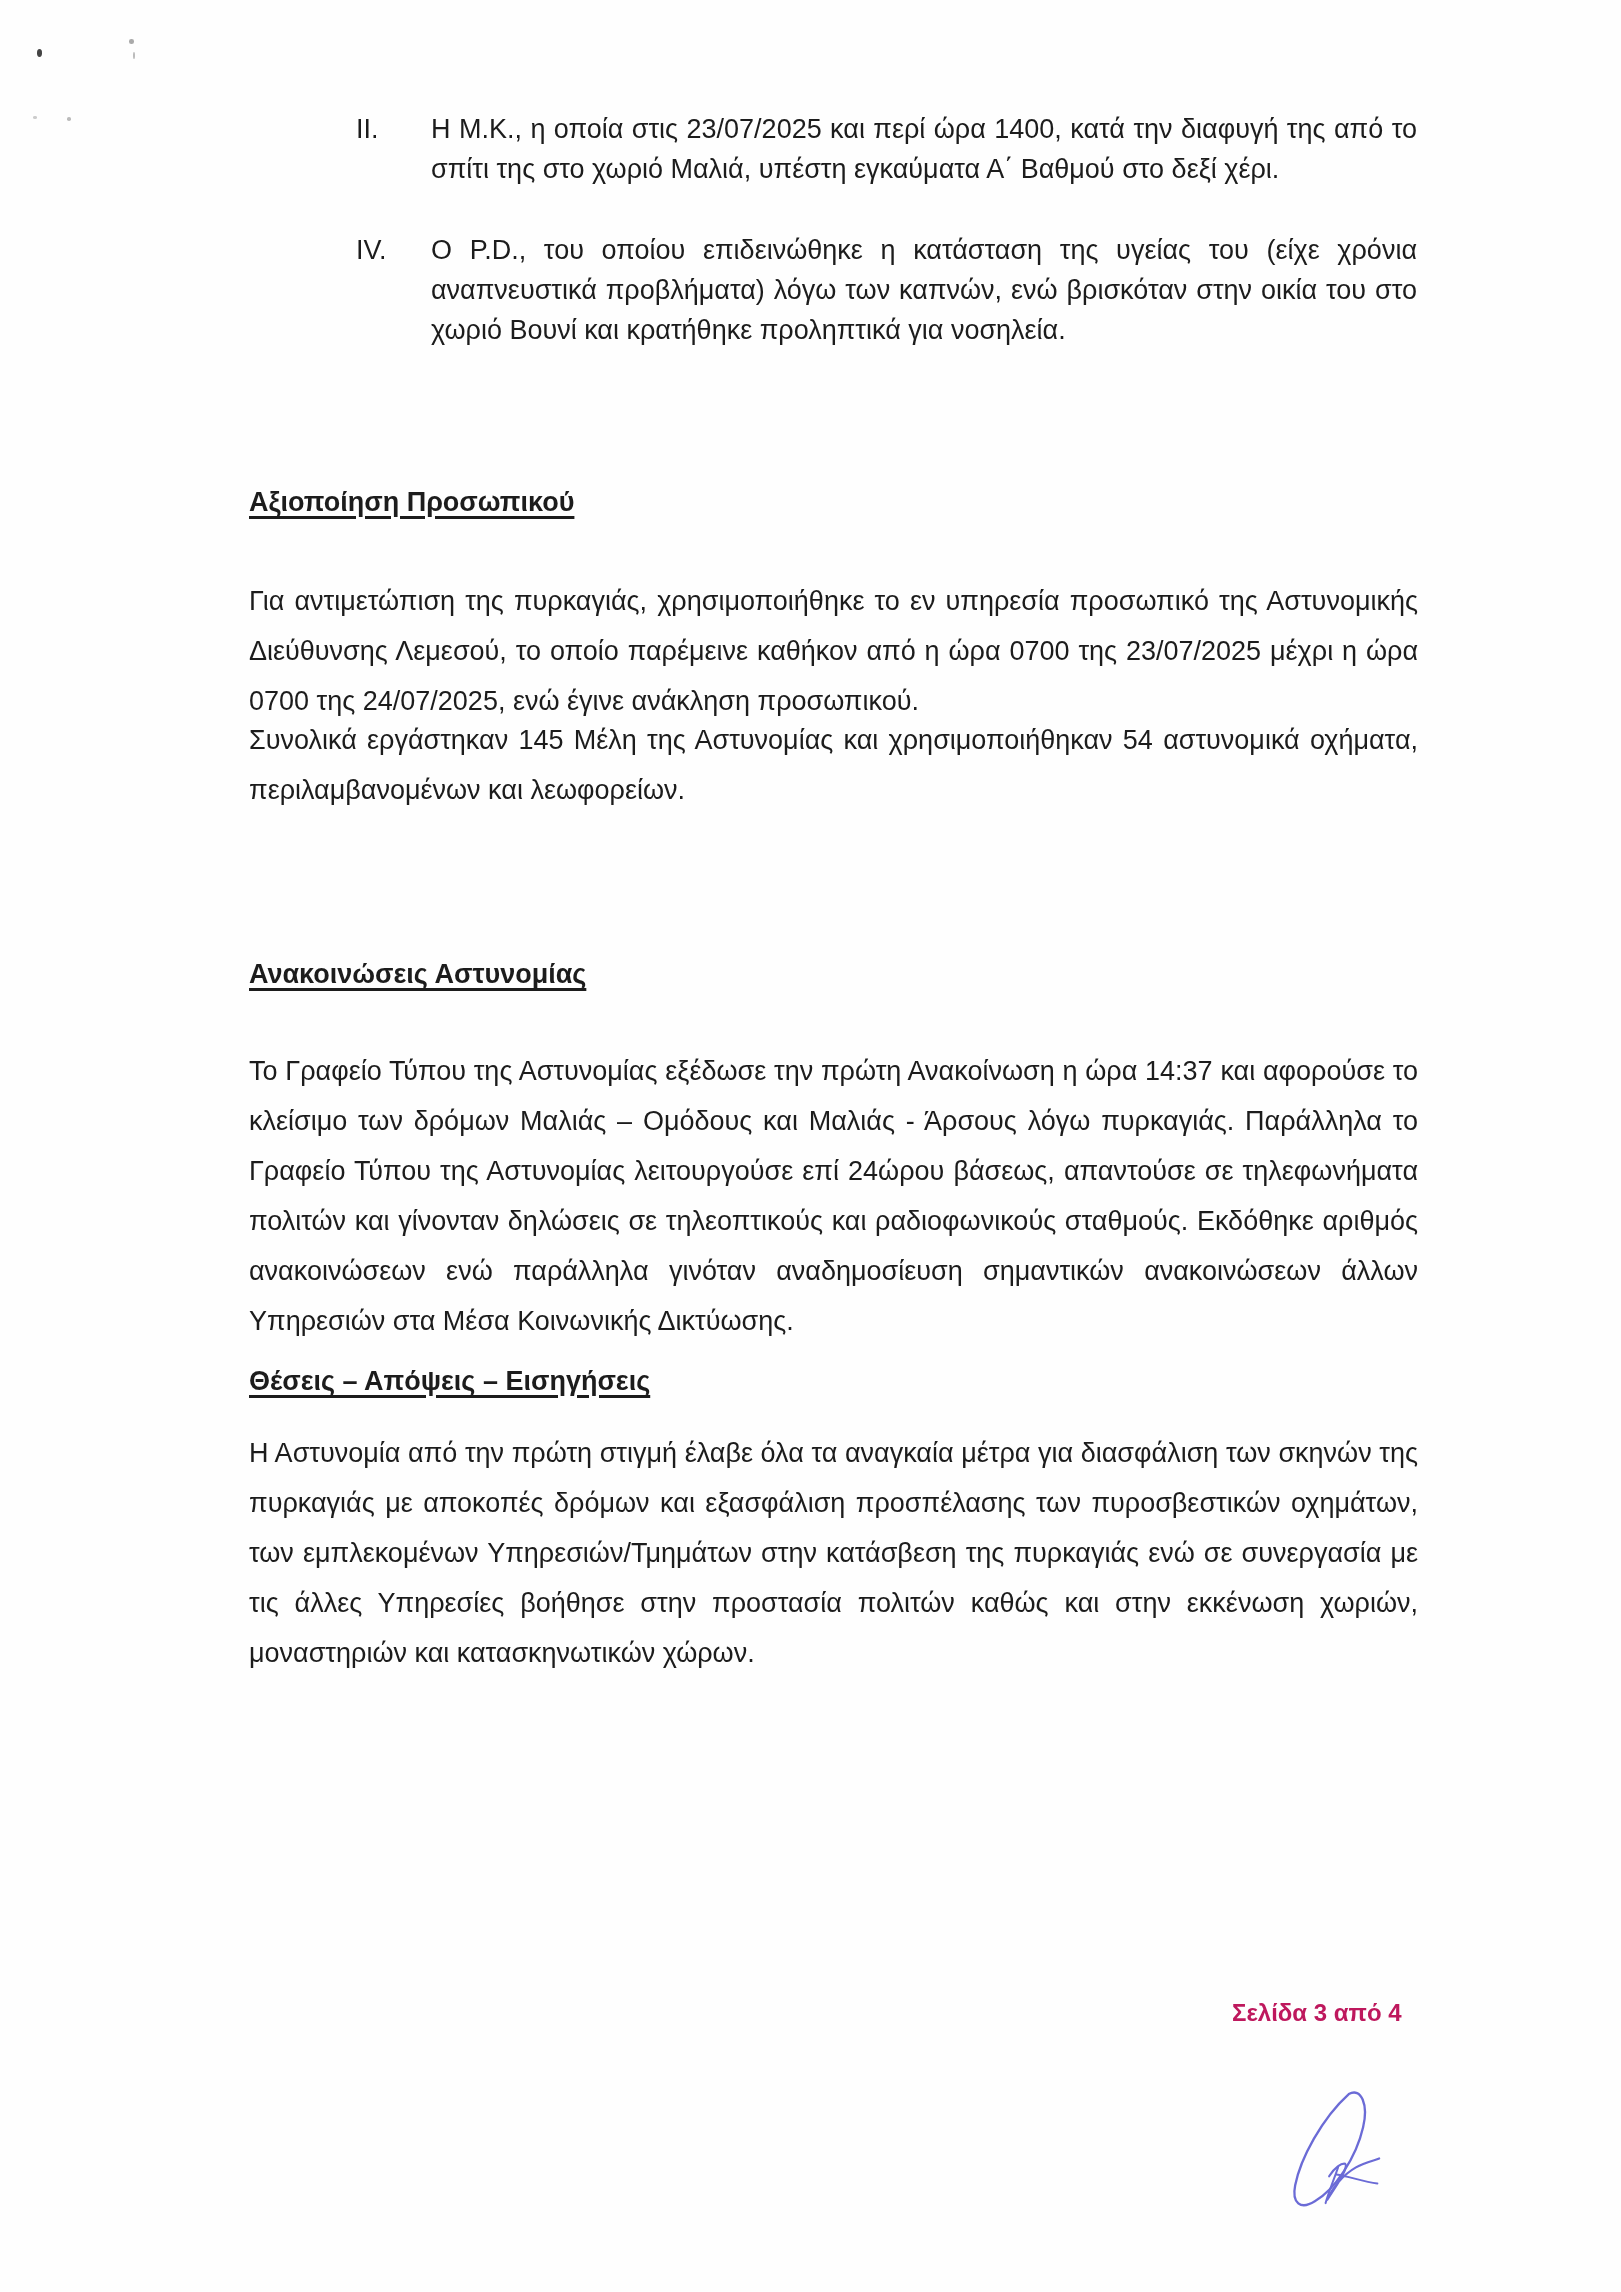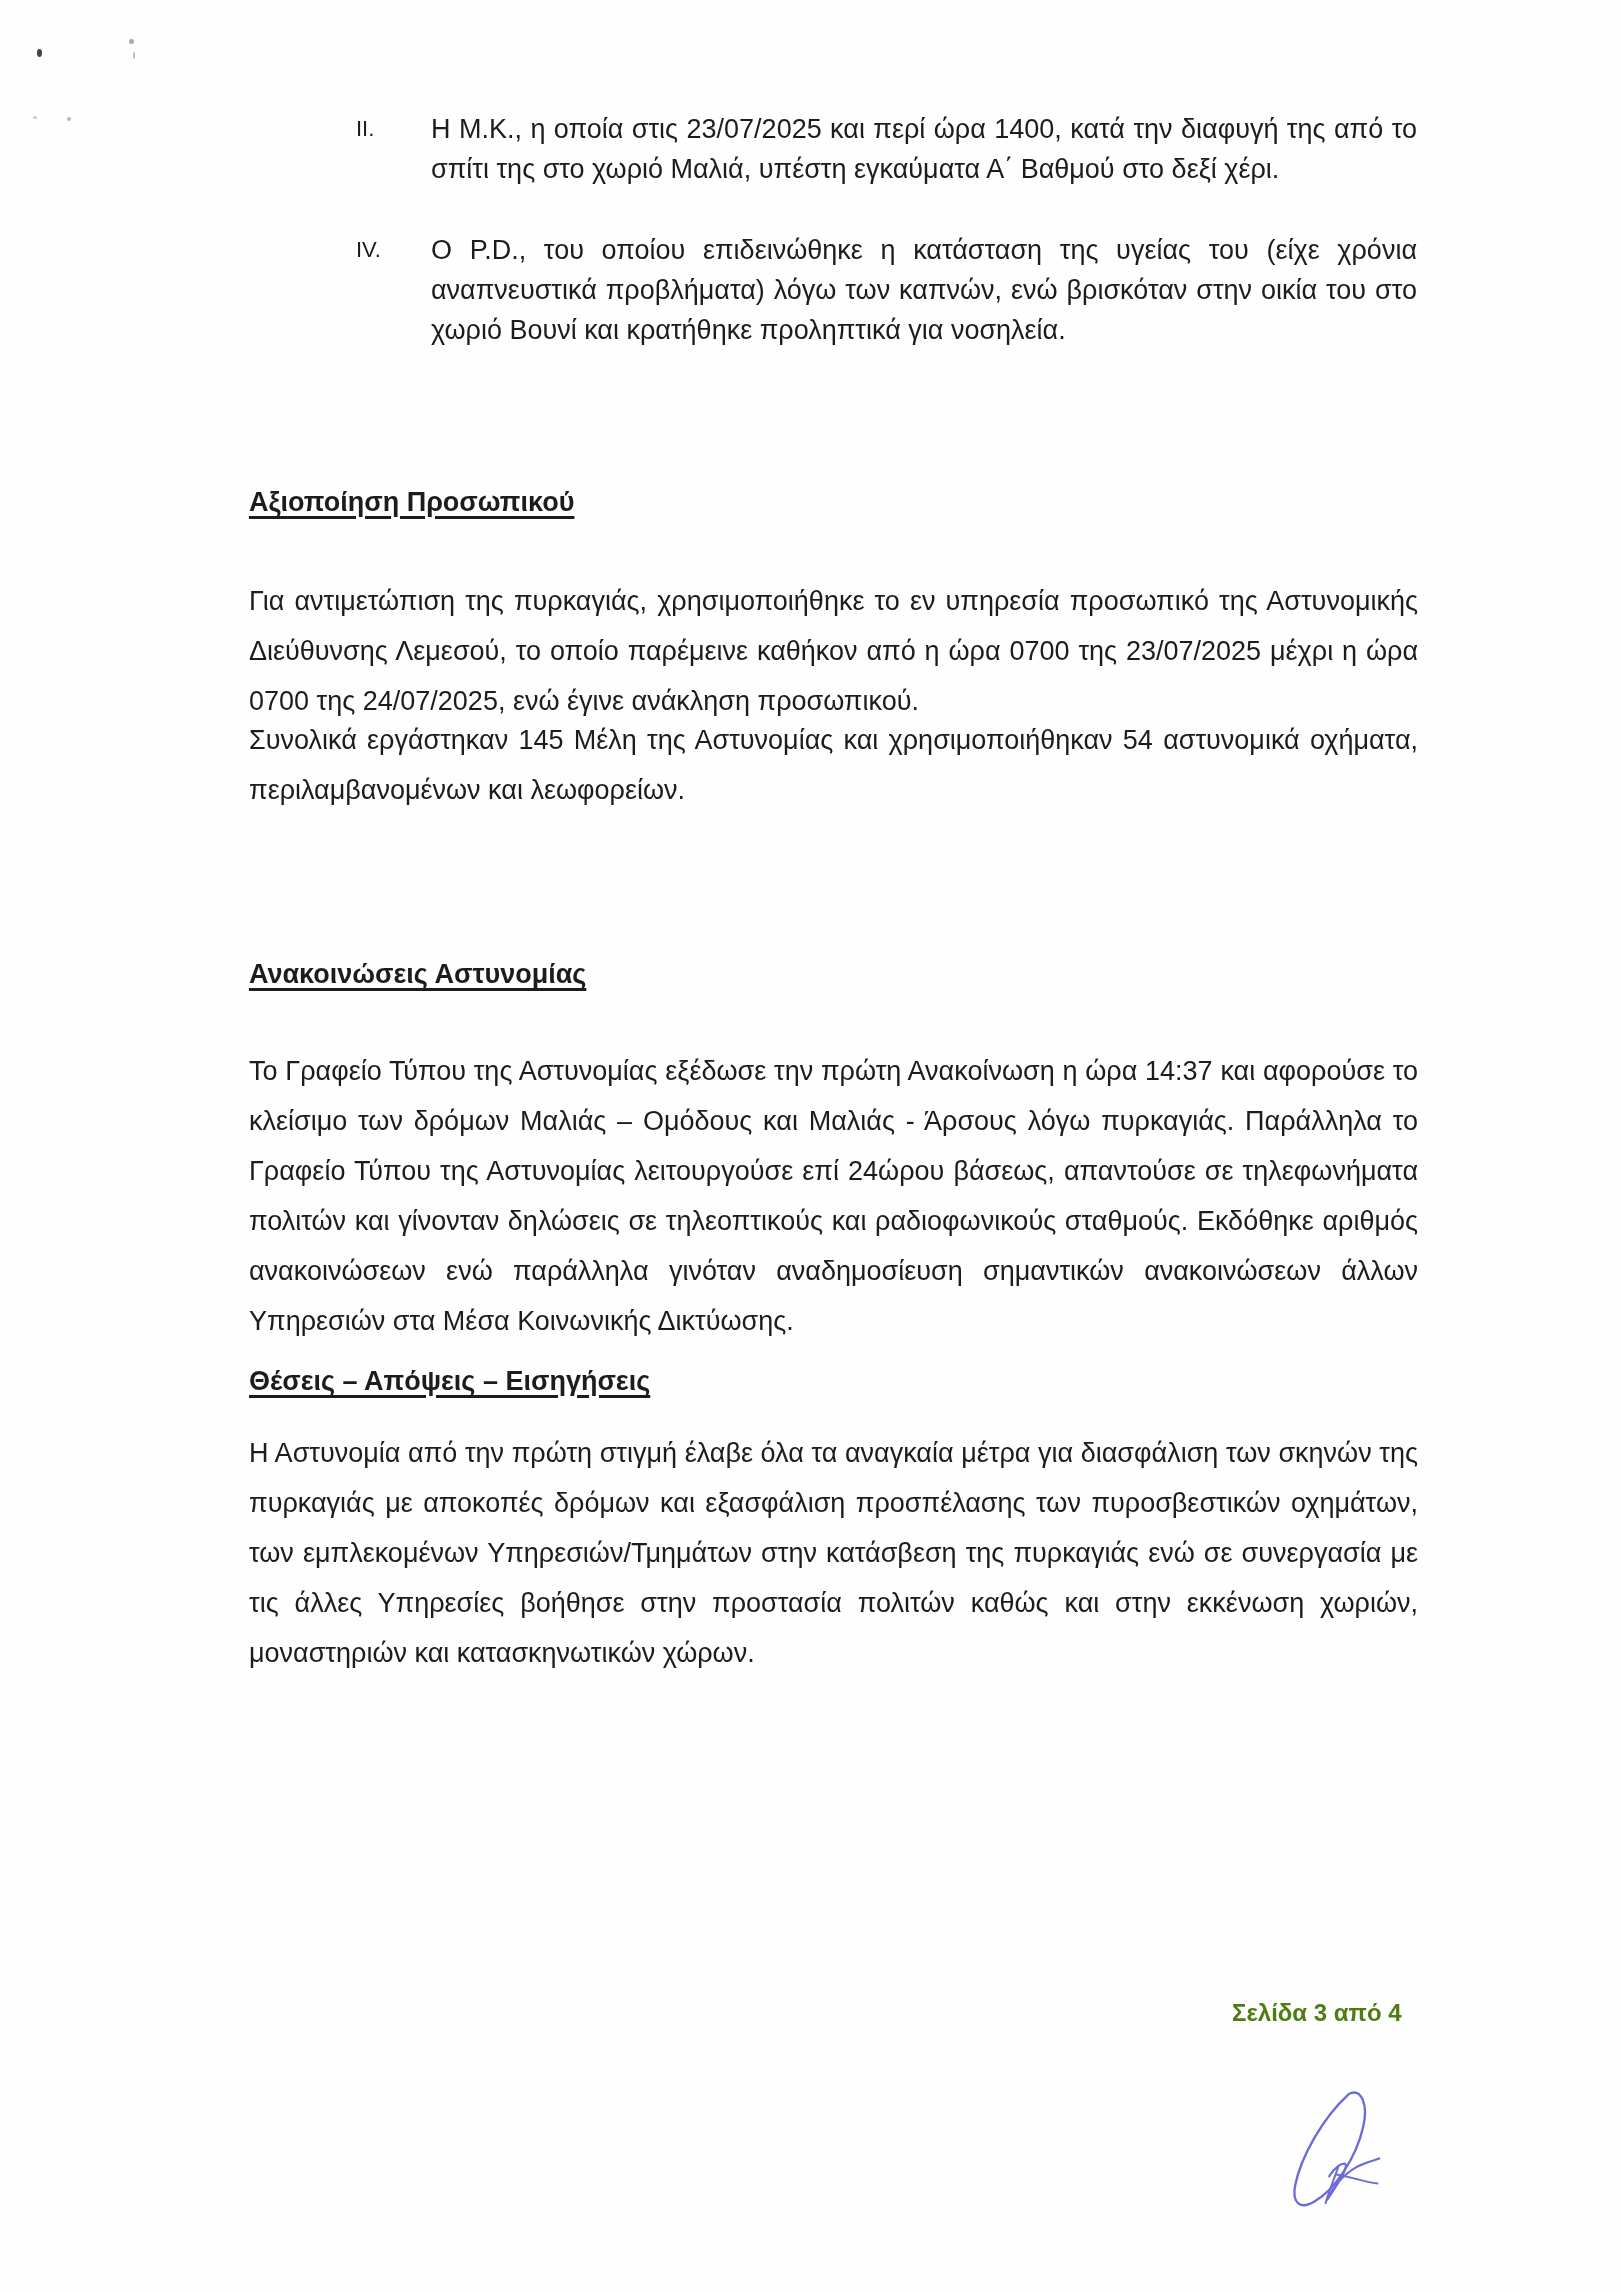--- a/index.html
+++ b/index.html
@@ -40,21 +40,21 @@
       line-height: 40px;
       text-align: justify;
       text-align-last: left;
       margin-bottom: 0;
     }
     .list-num {
       position: absolute;
       left: 0;
       top: 0;
       width: 54px;
-      font-size: 22px;
+      font-size: 27px;
       line-height: 40px;
     }
     .section-heading {
       position: absolute;
       left: 249px;
       font-size: 27px;
       font-weight: bold;
       text-decoration: underline;
       text-underline-offset: 4.5px;
       text-decoration-thickness: 2.7px;
@@ -71,21 +71,21 @@
       text-align-last: left;
       margin: 0;
     }
     .footer {
       position: absolute;
       left: 1232px;
       top: 1999px;
       font-size: 24px;
       font-weight: bold;
       white-space: nowrap;
-      color: #4d7c0f;
+      color: #be185d;
     }
     .signature {
       position: absolute;
       left: 1263px;
       top: 2078px;
       width: 143px;
       height: 143px;
     }
   </style>
 </head>

